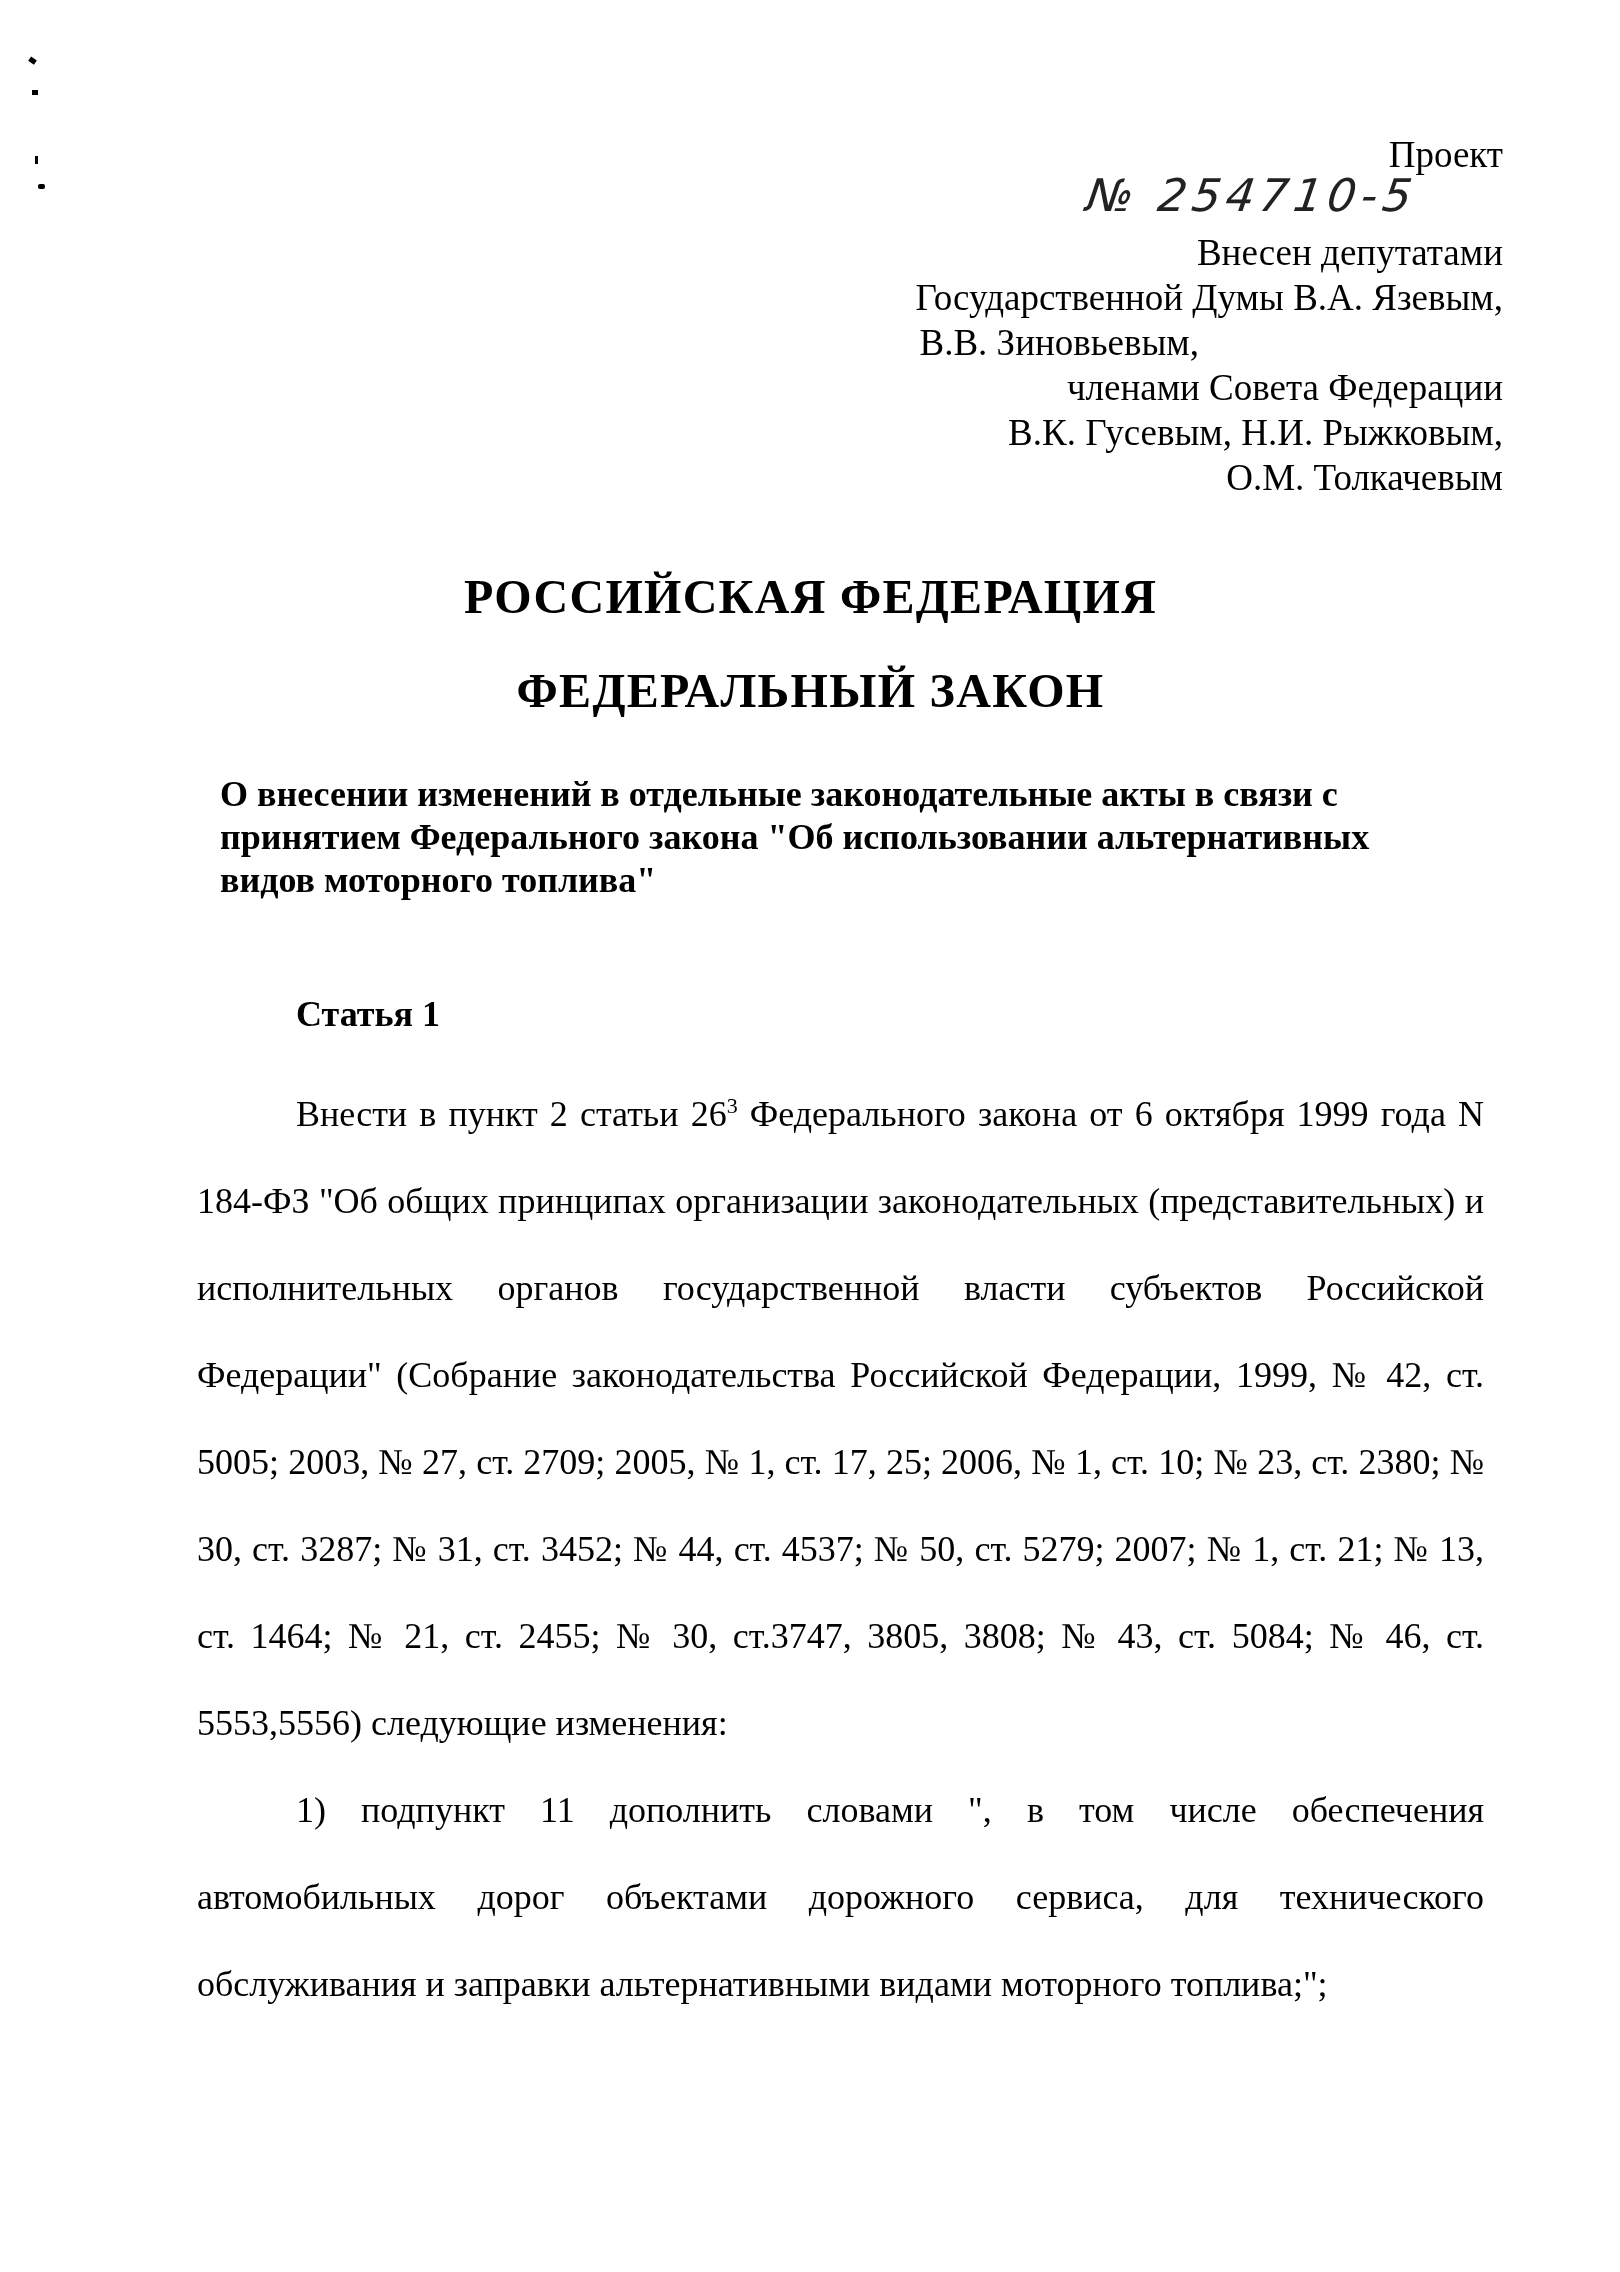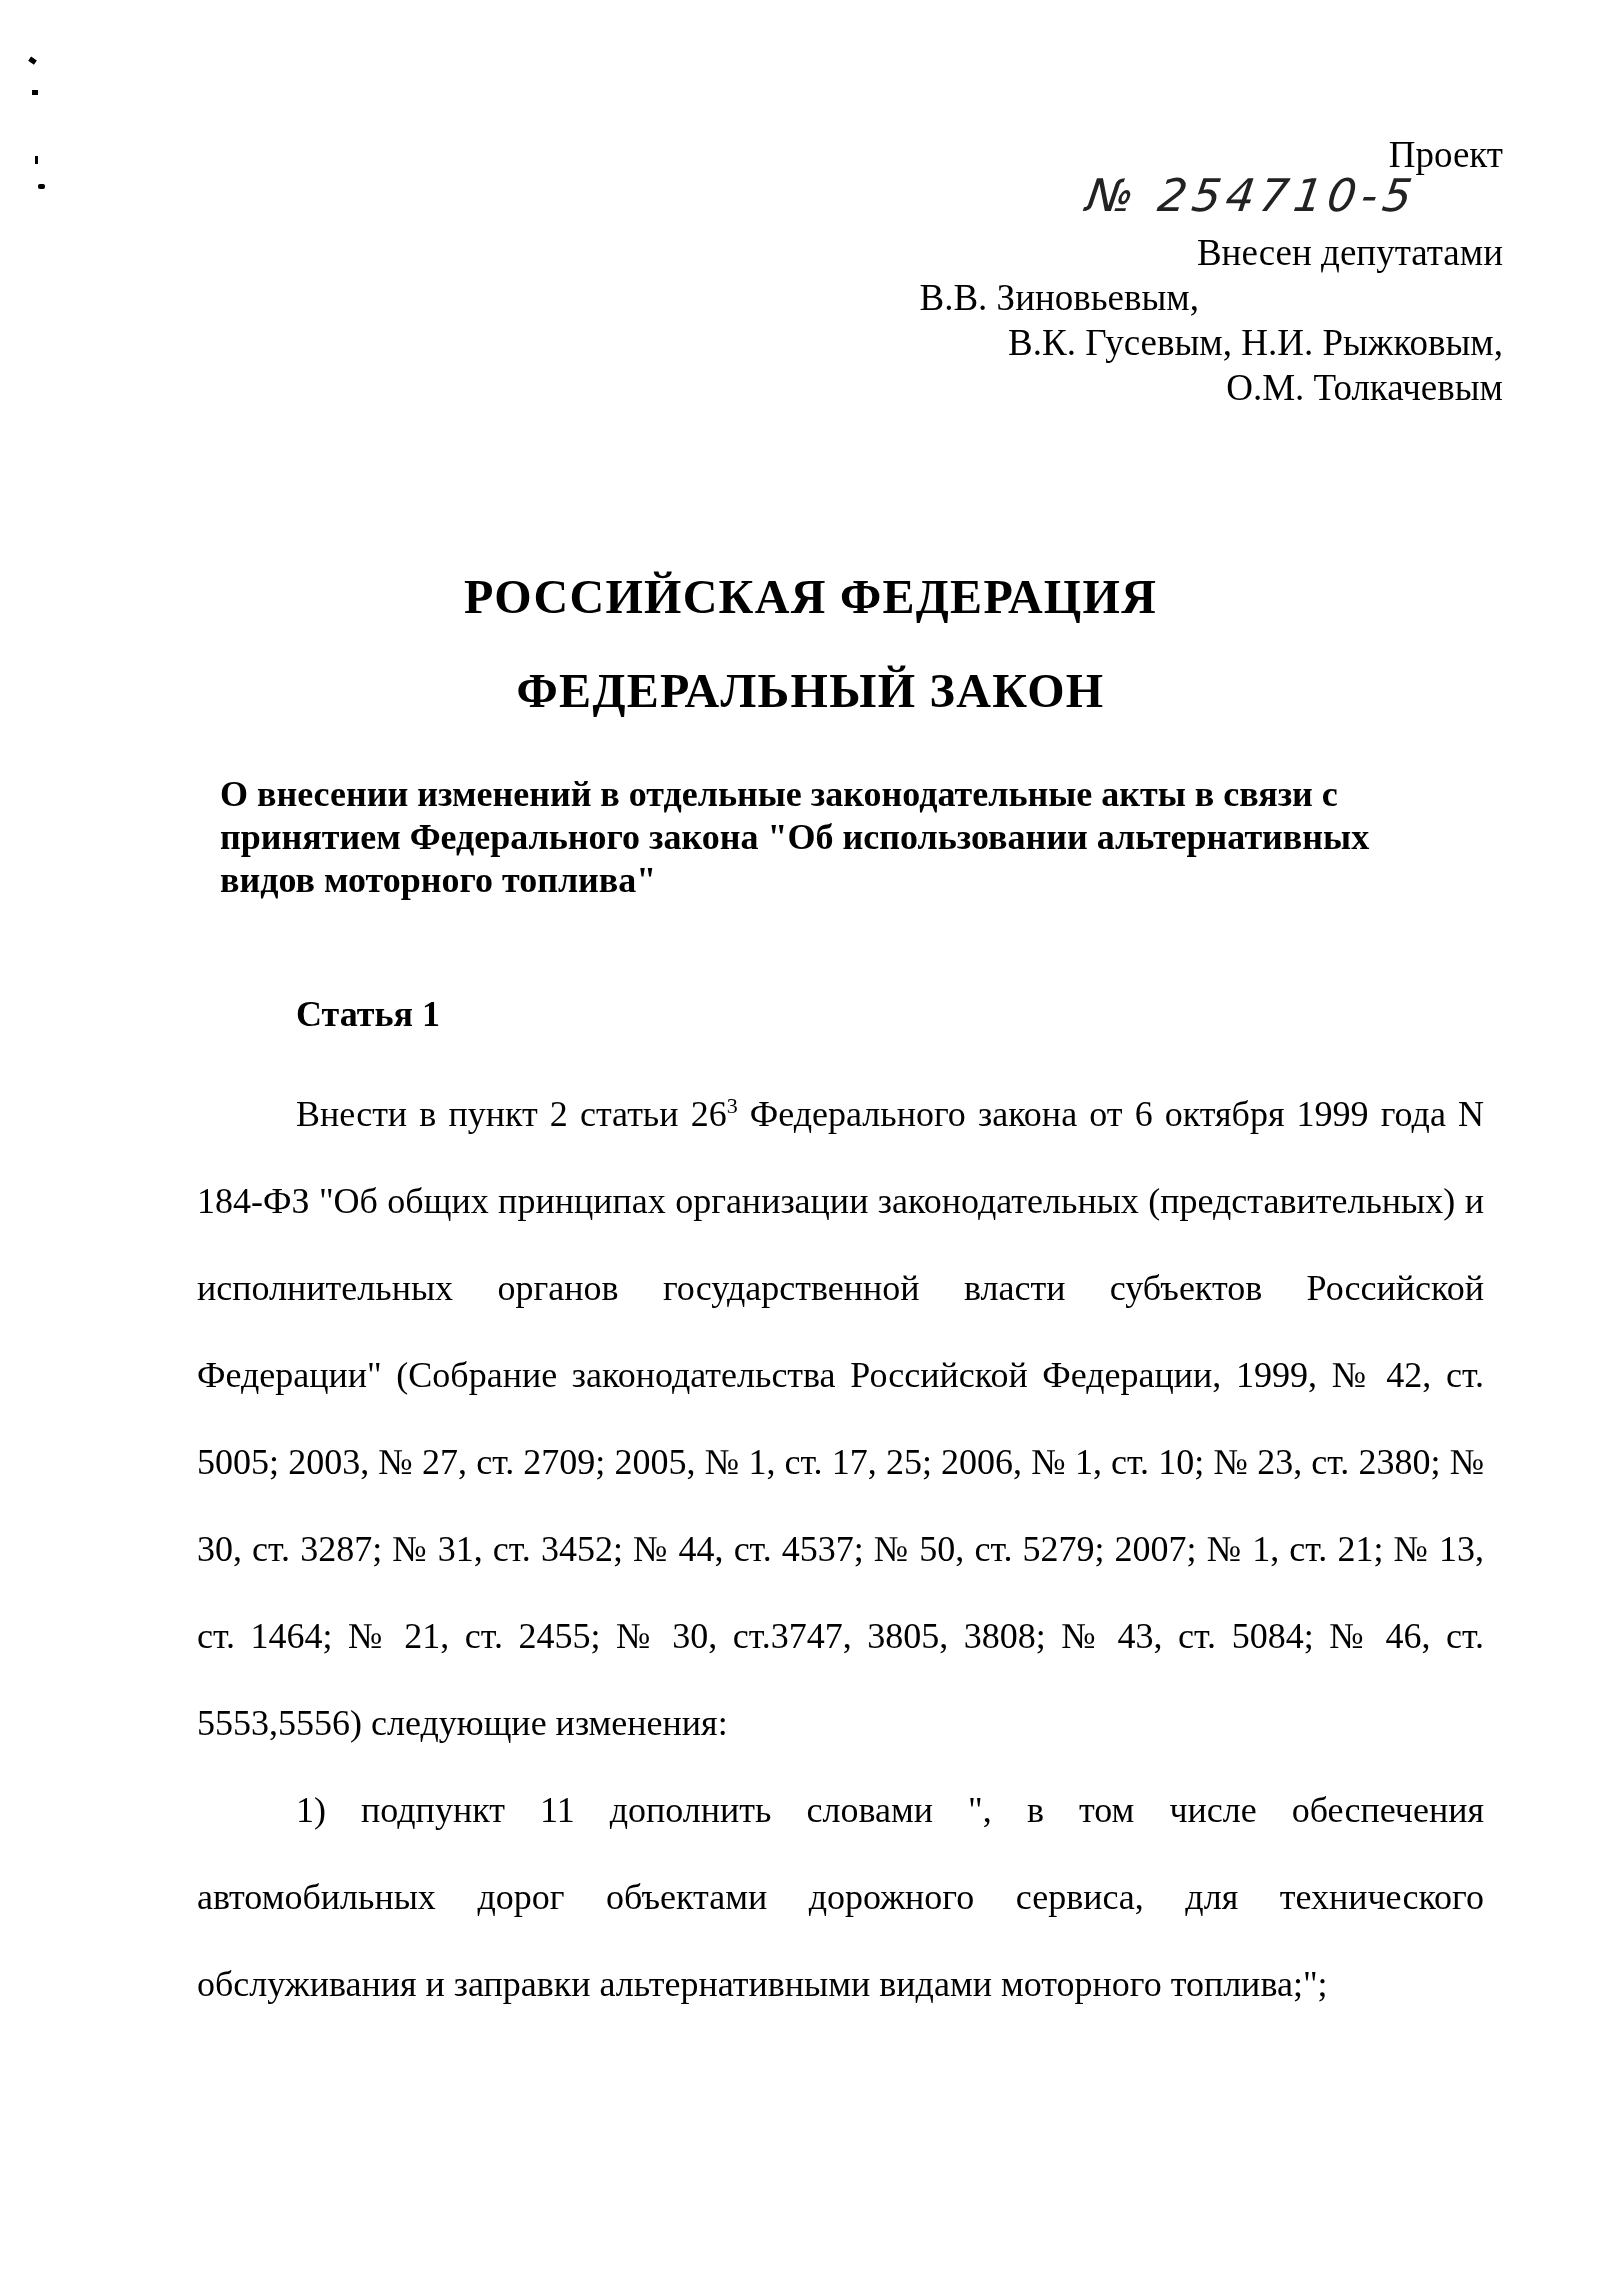--- a/index.html
+++ b/index.html
@@ -48,21 +48,23 @@
 <div class="mark" style="left:28.5px;top:58px;width:6.5px;height:5.2px;transform:rotate(35deg);"></div>
 <div class="mark" style="left:32px;top:90px;width:5.8px;height:4.5px;"></div>
 <div class="mark" style="left:35px;top:156px;width:2.6px;height:7.8px;"></div>
 <div class="mark" style="left:38px;top:184px;width:6.5px;height:5.2px;border-radius:1.9px;"></div>
 
 <div class="proekt">Проект</div>
 <div class="handnum">№ 254710-5</div>
 
 <div class="authors">
   <div>Внесен депутатами</div>
+  <div>Государственной Думы В.А. Язевым,</div>
   <div class="a3">В.В. Зиновьевым,</div>
+  <div>членами Совета Федерации</div>
   <div>В.К. Гусевым, Н.И. Рыжковым,</div>
   <div>О.М. Толкачевым</div>
 </div>
 
 <div class="title-country">РОССИЙСКАЯ ФЕДЕРАЦИЯ</div>
 <div class="title-law">ФЕДЕРАЛЬНЫЙ ЗАКОН</div>
 <div class="subject">О внесении изменений в отдельные законодательные акты в связи с принятием Федерального закона "Об использовании альтернативных видов моторного топлива"</div>
 
 <div class="article-heading">Статья 1</div>
 

